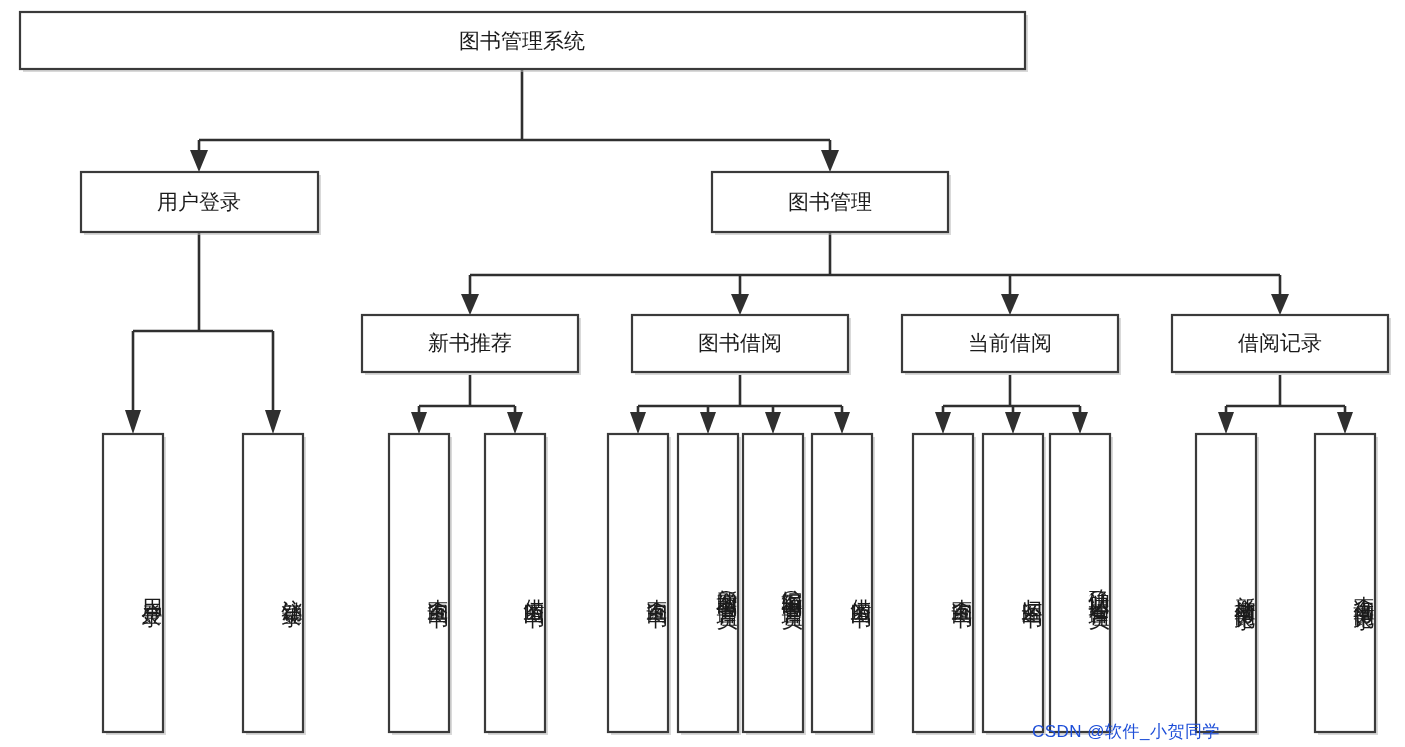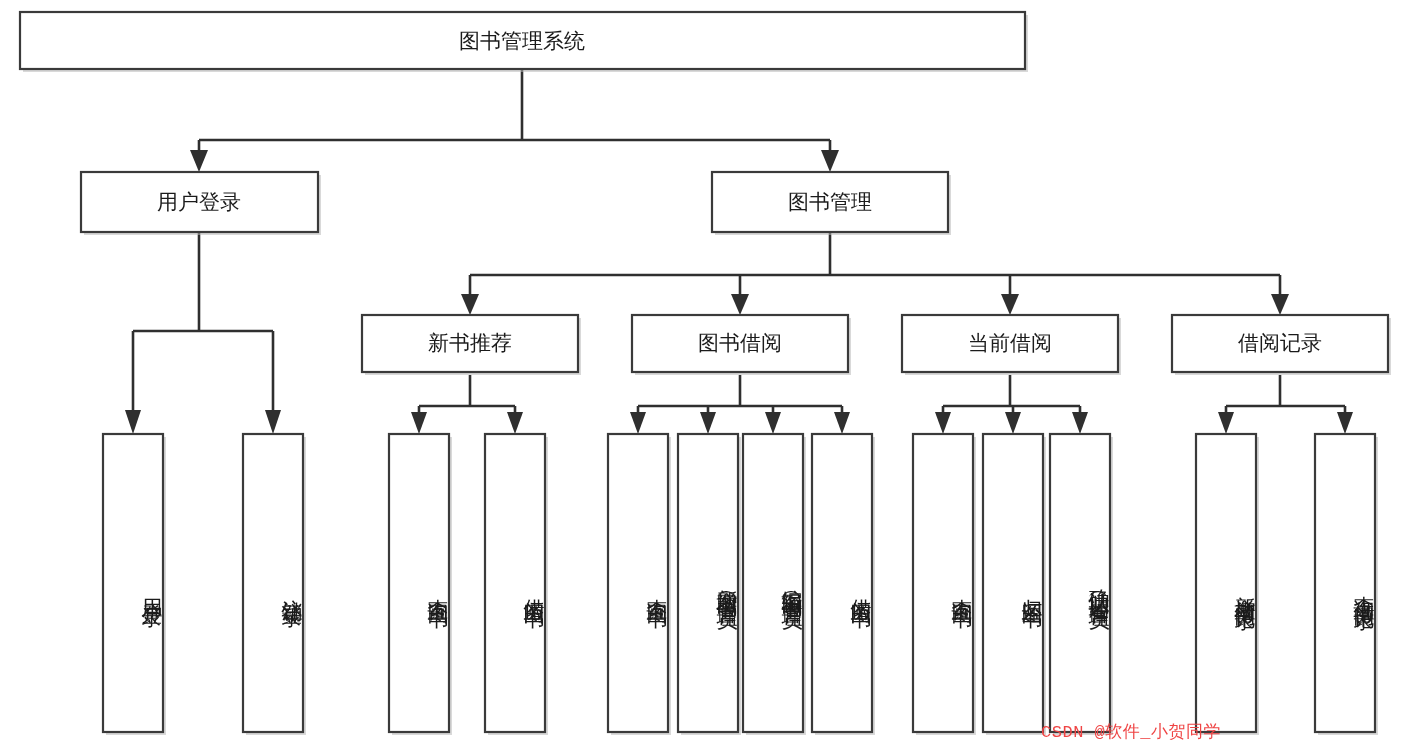--- a/index.html
+++ b/index.html
@@ -10,20 +10,21 @@
   body {
     width: 1405px;
     height: 747px;
     font-family: "DejaVu Sans", "Liberation Sans", sans-serif;
     overflow: hidden;
   }
   #diagram-root {
     position: relative;
     width: 1237px;
     height: 747px;
+    padding-left: 7px;
   }
   svg.diagram {
     position: absolute;
     top: 0;
     left: 0;
     width: 1405px;
     height: 747px;
   }
   .node-rect {
     fill: #ffffff;
@@ -68,25 +69,25 @@
     font-size: 21px;
     line-height: 1.06;
     letter-spacing: 3px;
     color: #1b1b1b;
     white-space: nowrap;
     width: 100%;
     text-align: left;
   }
   .watermark {
     position: absolute;
-    right: 16px;
+    right: 24px;
     bottom: 4px;
-    font-family: Liberation Mono, monospace;
+    font-family: Liberation Sans, sans-serif;
     font-size: 17px;
-    color: #ef4444;
+    color: #1d4ed8;
     letter-spacing: 0.5px;
     white-space: nowrap;
   }
 </style>
 </head>
 <body>
 
 <div id="diagram-root">
 
   <svg class="diagram" viewBox="0 0 1405 747">

